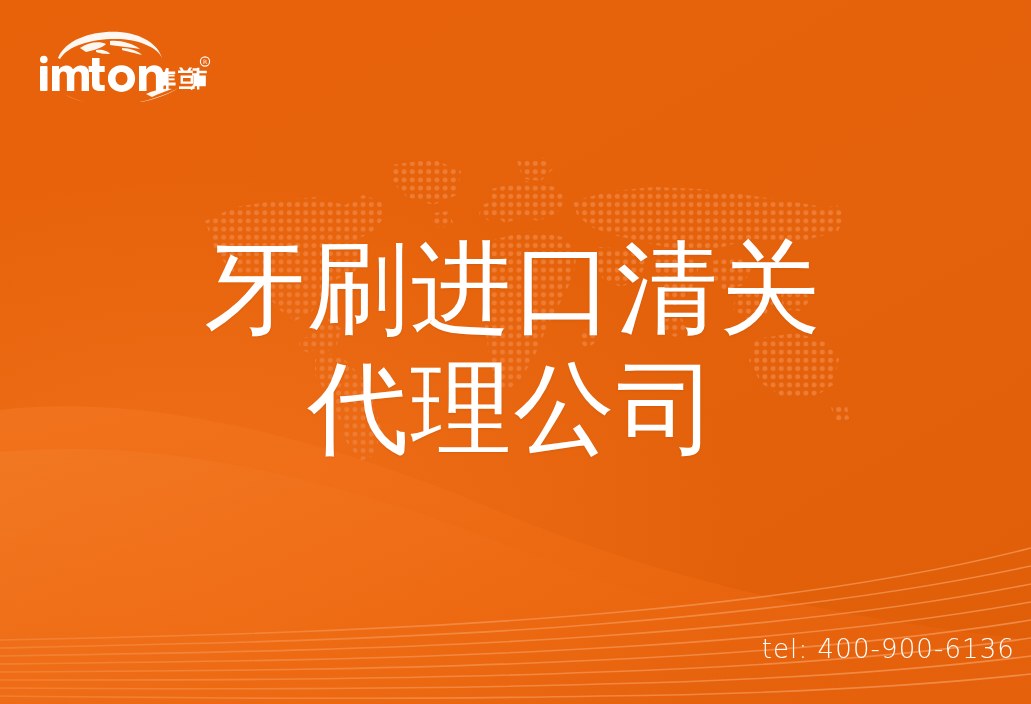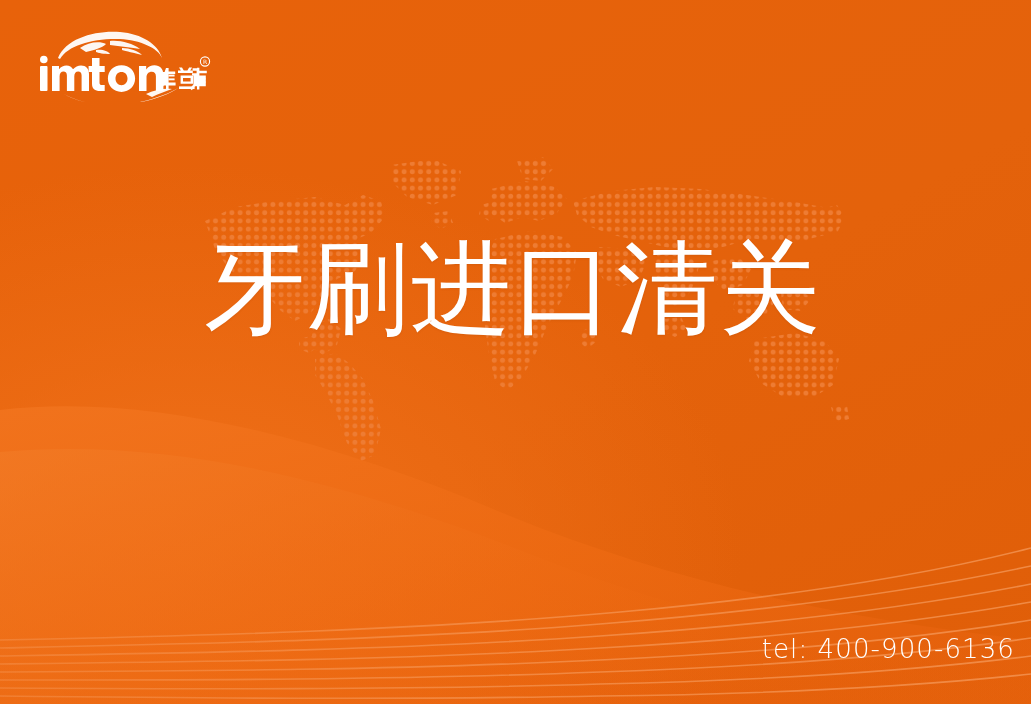--- a/index.html
+++ b/index.html
@@ -245,17 +245,18 @@
 
         <path d="M28,66 C44,76 74,80 104,74 C122,70 136,64 142,60
                  C134,66 118,72 100,75 C72,80 46,76 28,66 Z" opacity="0.95"></path>
         <path d="M110,66 C118,62 128,60 136,61 C130,63 122,66 116,69 Z" opacity="0.95"></path>
       </g>
     </svg>
   </div>
 
   <div class="headline">
     <span class="ln ln-1">牙刷进口清关</span>
+    <span class="ln ln-2">代理公司</span>
   </div>
 
   <div class="phone">tel: 400-900-6136</div>
 
 </div>
 
 </body></html>

